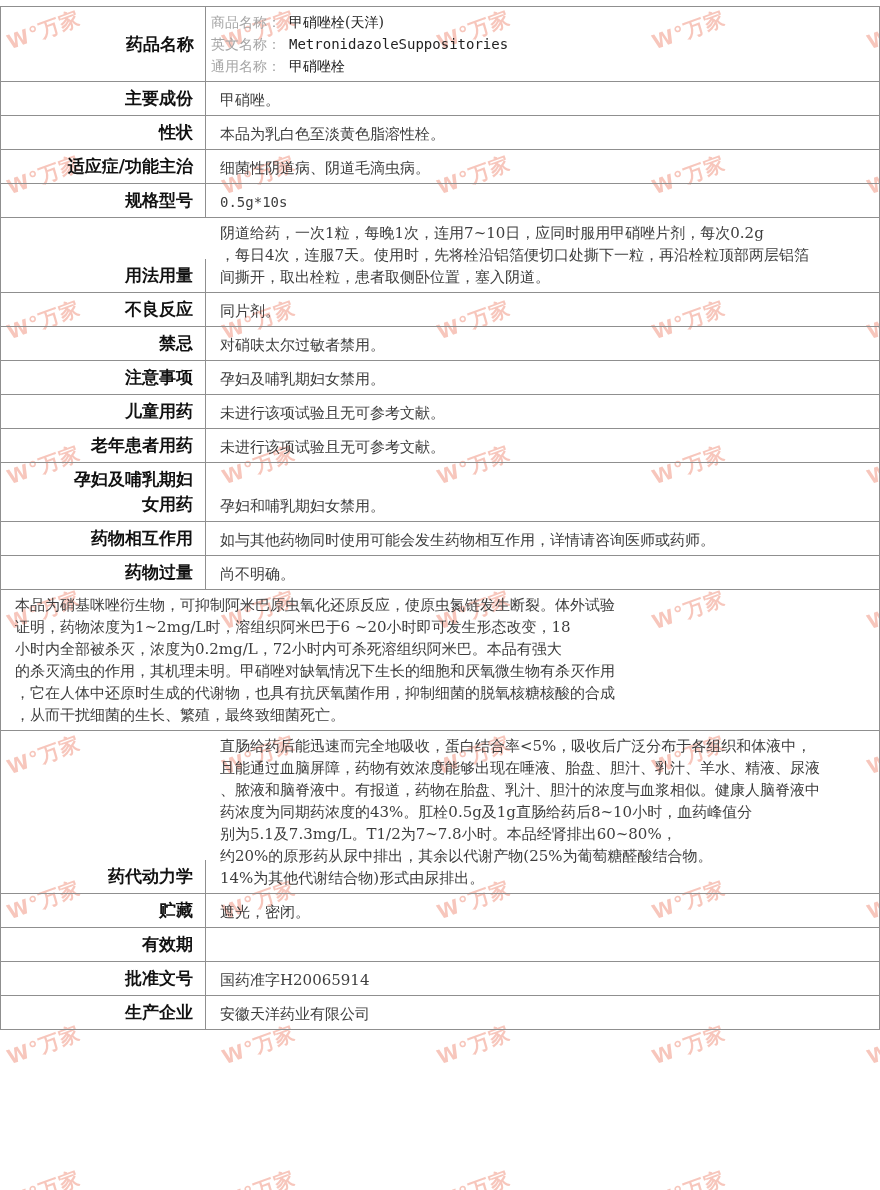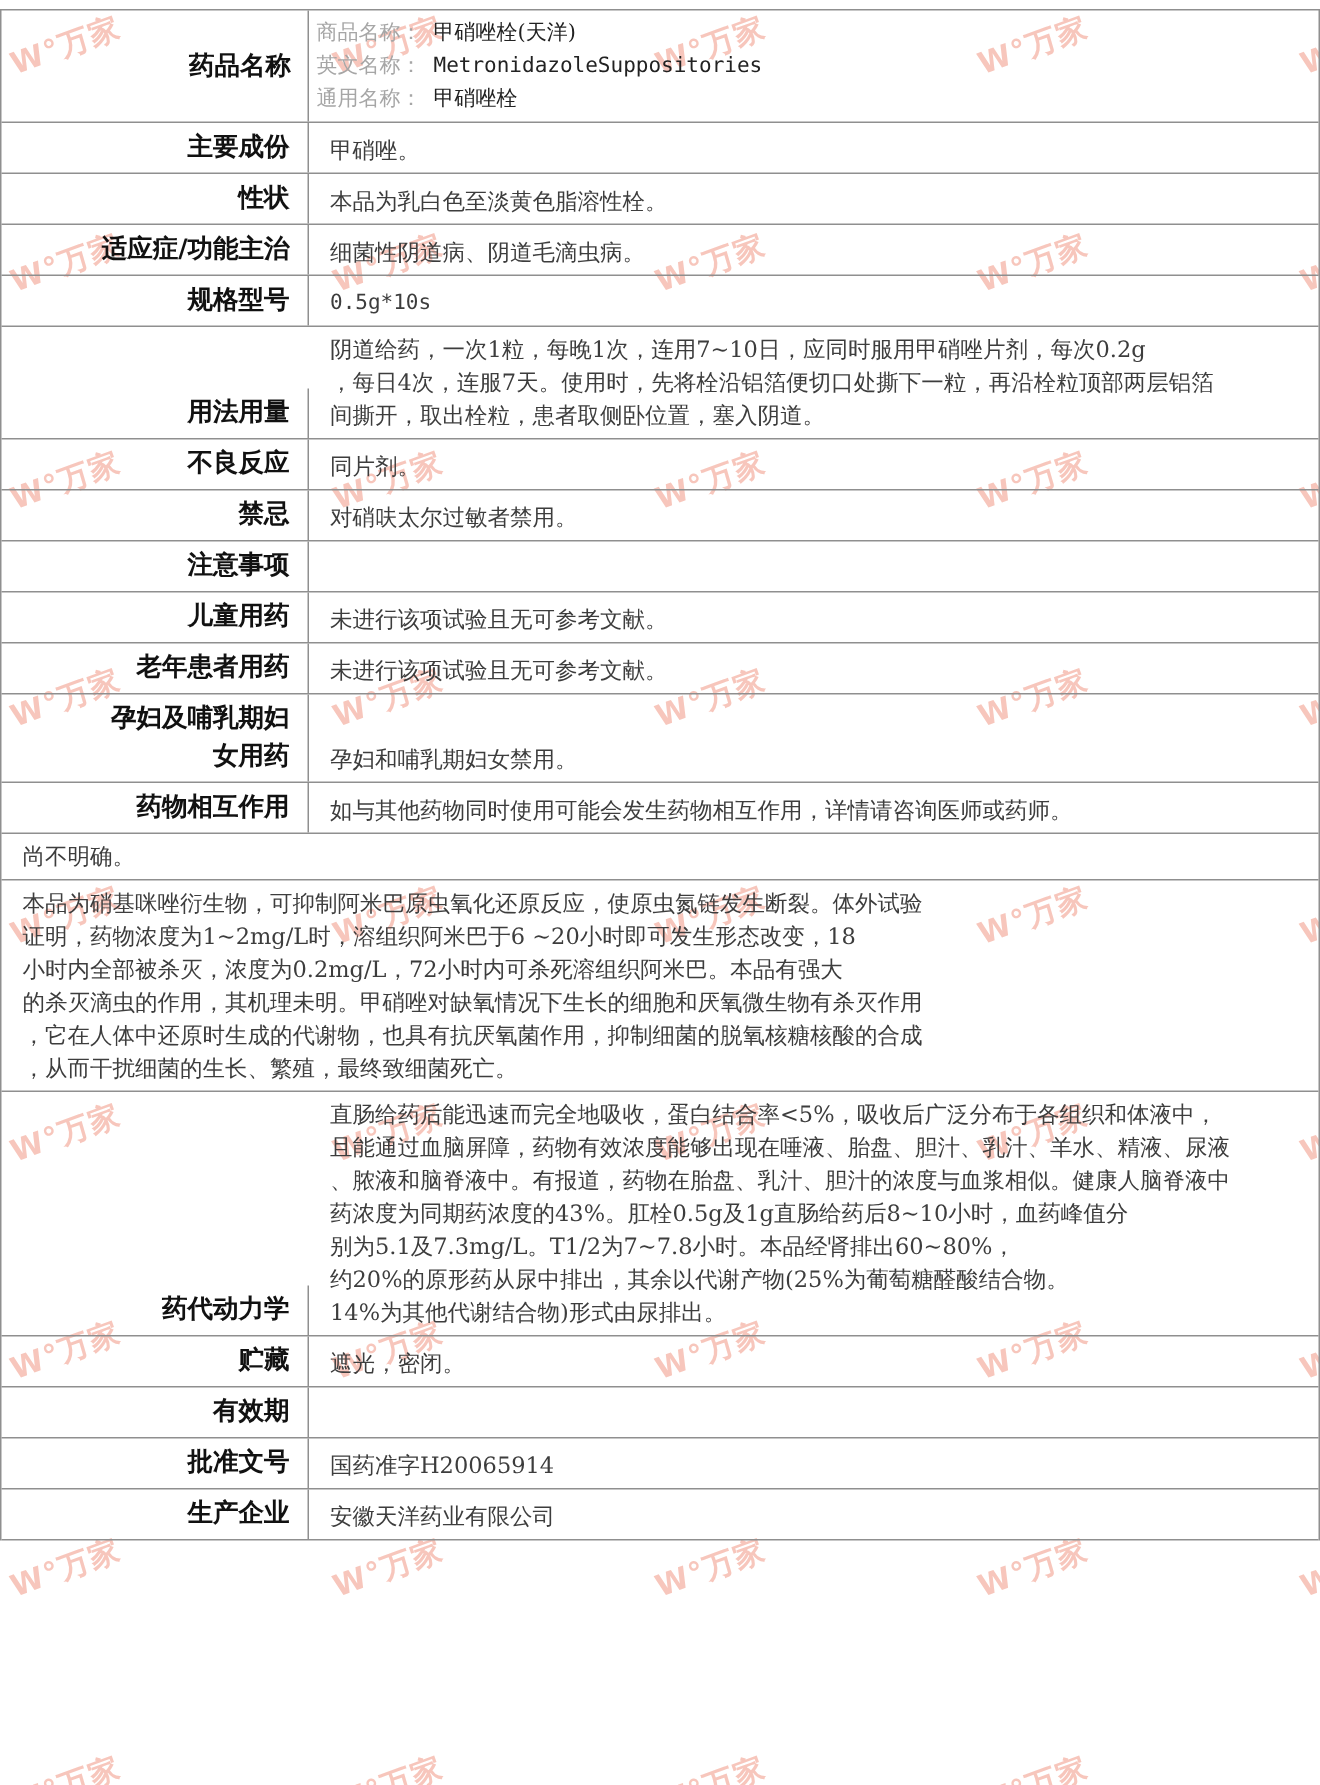--- a/index.html
+++ b/index.html
@@ -172,20 +172,21 @@
       <div class="val">同片剂。</div>
     </div>
 
     <div class="row">
       <div class="lbl">禁忌</div>
       <div class="val">对硝呋太尔过敏者禁用。</div>
     </div>
 
     <div class="row">
       <div class="lbl">注意事项</div>
+      <div class="val">孕妇及哺乳期妇女禁用。</div>
     </div>
 
     <div class="row">
       <div class="lbl">儿童用药</div>
       <div class="val">未进行该项试验且无可参考文献。</div>
     </div>
 
     <div class="row">
       <div class="lbl">老年患者用药</div>
       <div class="val">未进行该项试验且无可参考文献。</div>
@@ -195,20 +196,21 @@
       <div class="lbl">孕妇及哺乳期妇女用药</div>
       <div class="val">孕妇和哺乳期妇女禁用。</div>
     </div>
 
     <div class="row">
       <div class="lbl">药物相互作用</div>
       <div class="val">如与其他药物同时使用可能会发生药物相互作用，详情请咨询医师或药师。</div>
     </div>
 
     <div class="row">
+      <div class="lbl">药物过量</div>
       <div class="val">尚不明确。</div>
     </div>
 
     <div class="row">
       <div class="val">本品为硝基咪唑衍生物，可抑制阿米巴原虫氧化还原反应，使原虫氮链发生断裂。体外试验
 证明，药物浓度为1~2mg/L时，溶组织阿米巴于6 ~20小时即可发生形态改变，18
 小时内全部被杀灭，浓度为0.2mg/L，72小时内可杀死溶组织阿米巴。本品有强大
 的杀灭滴虫的作用，其机理未明。甲硝唑对缺氧情况下生长的细胞和厌氧微生物有杀灭作用
 ，它在人体中还原时生成的代谢物，也具有抗厌氧菌作用，抑制细菌的脱氧核糖核酸的合成
 ，从而干扰细菌的生长、繁殖，最终致细菌死亡。</div>

